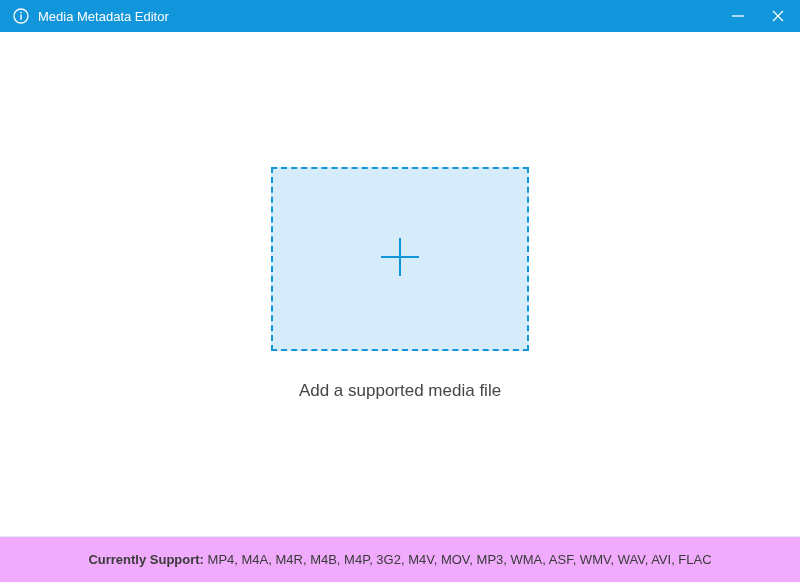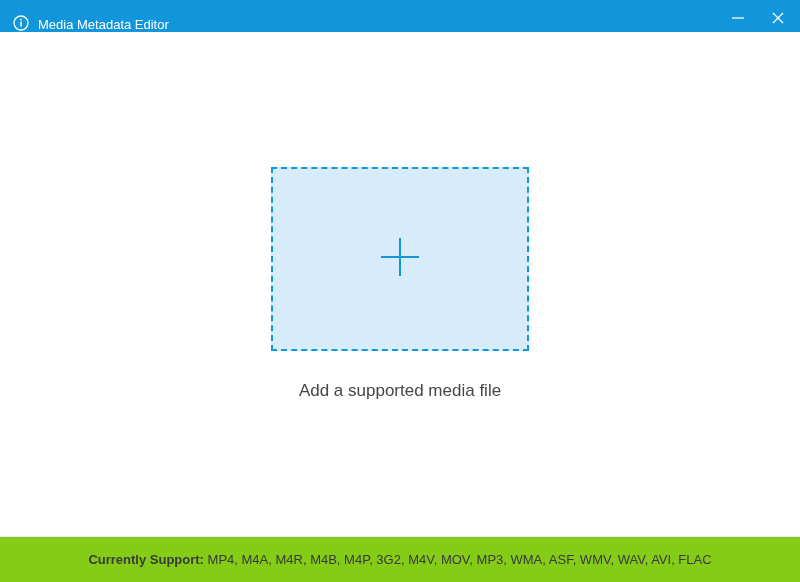--- a/index.html
+++ b/index.html
@@ -13,21 +13,21 @@
       height: 582px;
       background: #ffffff;
       display: flex;
       flex-direction: column;
       overflow: hidden;
     }
     .titlebar {
       height: 32px;
       background: #1296db;
       display: flex;
-      align-items: flex-end;
+      align-items: center;
       padding: 0 8px 0 12px;
       color: #ffffff;
       flex-shrink: 0;
     }
     .titlebar-icon {
       display: flex;
       align-items: center;
       justify-content: center;
       width: 18px;
       height: 18px;
@@ -75,21 +75,21 @@
     .plus-icon {
       color: #1296db;
     }
     .dropzone-label {
       font-size: 17px;
       color: #464646;
       text-align: center;
     }
     .footer {
       height: 46px;
-      background: #84cc16;
+      background: #f0abfc;
       display: flex;
       align-items: center;
       justify-content: center;
       flex-shrink: 0;
       border-top: 1px solid #e0eef8;
     }
     .footer-text {
       font-size: 13px;
       color: #3a3a3a;
     }

